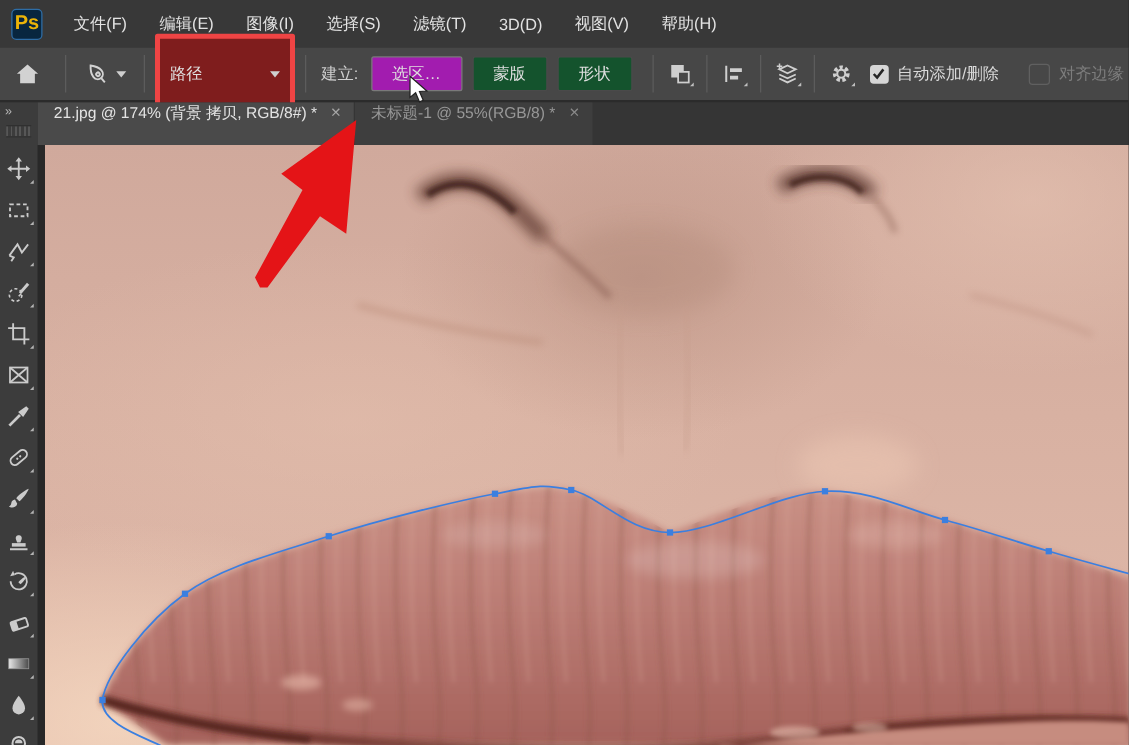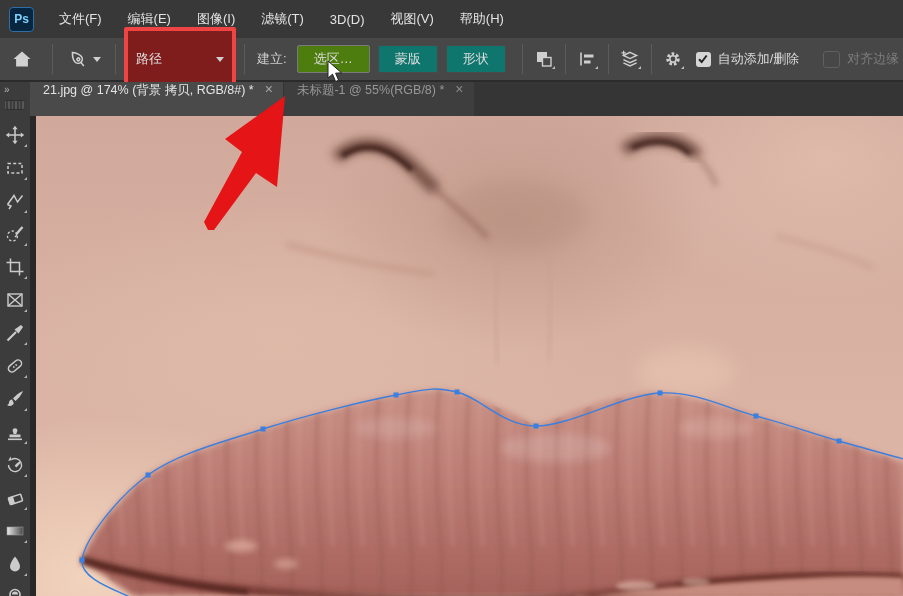--- a/index.html
+++ b/index.html
@@ -10,46 +10,46 @@
     -webkit-font-smoothing:antialiased;
   }
   
   .menubar{
     position:absolute;left:0;top:0;right:0;height:38px;
     background:#383838;border-bottom:1px solid #2a2a2a;
     display:flex;align-items:center;color:#e3e3e3;font-size:13px;
   }
   .ps-logo{
     width:23px;height:23px;margin:0 12px 0 9px;border-radius:4px;
-    background:#08263f;color:#7dd3fc;border:1px solid #2e6da6;
+    background:#08263f;color:#eab308;border:1px solid #2e6da6;
     display:flex;align-items:center;justify-content:center;
-    font-weight:bold;font-size:12px;
+    font-weight:bold;font-size:16px;
   }
   .menu-item{padding:0 13px;height:100%;display:flex;align-items:center;cursor:default;}
   
   .optionsbar{
     position:absolute;left:0;top:38px;right:0;height:42px;
     background:#474747;border-bottom:2px solid #2b2b2b;
     display:flex;align-items:center;color:#d6d6d6;font-size:13px;
   }
   .ob-sep{width:1px;height:30px;background:#5c5c5c;margin:0 8px;flex:0 0 auto;}
   .ob-icon{display:flex;align-items:center;justify-content:center;flex:0 0 auto;}
   .home{margin:0 12px 0 12px;}
   .chev{width:0;height:0;border-left:4px solid transparent;border-right:4px solid transparent;
         border-top:5px solid #cfcfcf;margin:0 6px 0 4px;}
   .dropdown{
     width:88px;height:26px;background:#7f1d1d;border:4px solid #ef4444;border-radius:2px;
     display:flex;align-items:center;padding:15px 8px;color:#e0e0e0;justify-content:space-between;
   }
   .make-label{margin:0 10px 0 4px;color:#cfcfcf;}
   .ob-btn{
-    height:26px;padding:0 16px;margin-right:8px;background:#0f766e;border:1px solid #4a4a4a;
+    height:26px;padding:0 16px;margin-right:8px;background:#14532d;border:1px solid #4a4a4a;
     border-radius:2px;display:flex;align-items:center;color:#dedede;
   }
-  .ob-btn.hovered{border-color:#7a7a7a;background:#4d7c0f;}
+  .ob-btn.hovered{border-color:#7a7a7a;background:#a21caf;}
   .flyout-chip{position:relative;width:26px;height:26px;display:flex;align-items:center;justify-content:center;}
   .mini-fly{position:absolute;right:2px;bottom:3px;width:0;height:0;
     border-left:3.5px solid transparent;border-bottom:3.5px solid #bfbfbf;}
   .checkbox{
     width:15px;height:15px;border-radius:3px;background:#d6d6d6;margin:0 7px 0 10px;
     display:flex;align-items:center;justify-content:center;flex:0 0 auto;
   }
   .checkbox.empty{background:transparent;border:1px solid #606060;}
   .disabled-label{color:#7d7d7d;}
   .aad-label{color:#dadada;}
@@ -95,20 +95,21 @@
   .mouse-cursor{position:absolute;left:326px;top:60px;z-index:60;}
 </style>
 </head>
 <body>
 
 <div class="menubar">
   <div class="ps-logo">Ps</div>
   <div class="menu-item">文件(F)</div>
   <div class="menu-item">编辑(E)</div>
   <div class="menu-item">图像(I)</div>
+  <div class="menu-item">选择(S)</div>
   <div class="menu-item">滤镜(T)</div>
   <div class="menu-item">3D(D)</div>
   <div class="menu-item">视图(V)</div>
   <div class="menu-item">帮助(H)</div>
 </div>
 
 <div class="optionsbar">
   <div class="ob-icon home">
     <svg width="20" height="20" viewBox="0 0 20 20">
         <path d="M10,2.5l8.5,7.5h-2.6v7.5h-11.8v-7.5h-2.6z" fill="#d2d2d2"></path>

